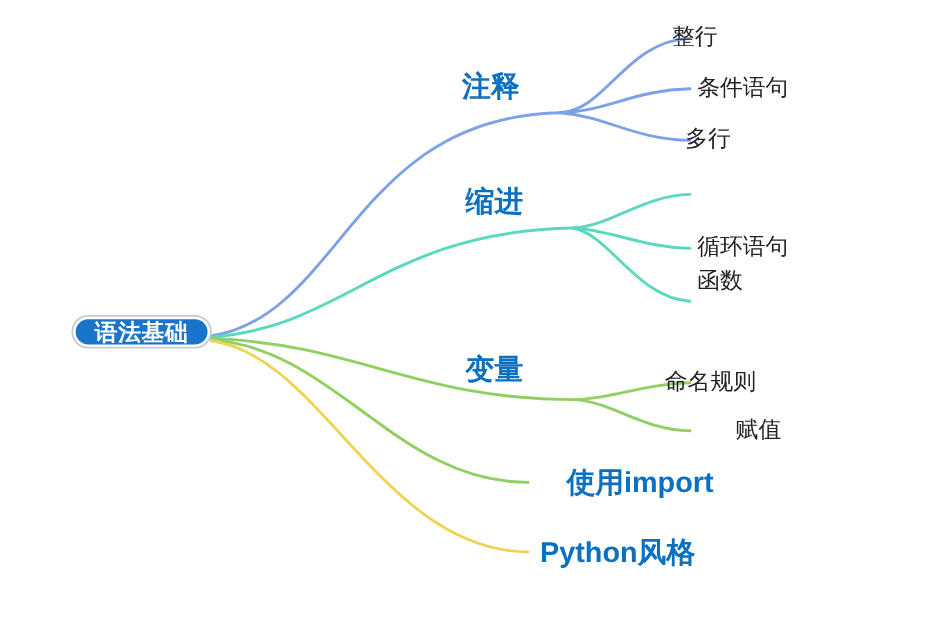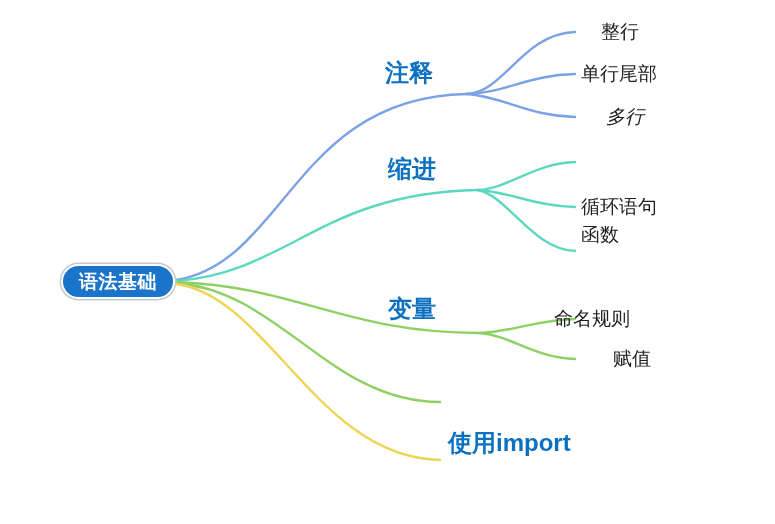--- a/index.html
+++ b/index.html
@@ -10,21 +10,21 @@
     height: 524px;
     background: var(--background, #ffffff);
     overflow: hidden;
   }
   .edges { position: absolute; left: 0; top: 0; }
   .edges path { fill: none; stroke-width: 2.4; stroke-linecap: round; }
   .root-node {
     position: absolute;
     box-sizing: border-box;
     width: 114px;
-    height: 35px;
+    height: 25px;
     border-radius: 18px;
     background: var(--root-fill, #1a74c9);
     border: 2px solid var(--root-border, #ffffff);
     box-shadow: 0 0 0 1.5px var(--root-ring, #c4cad3);
     display: flex;
     align-items: center;
     justify-content: center;
     cursor: default;
   }
   .root-node span {
@@ -88,23 +88,24 @@
     </g>
   </svg>
 
   <div class="root-node" style="left:61px; top:264px;">
     <span>语法基础</span>
   </div>
 
   <div class="lbl branch" style="left:385px; top:61px;">注释</div>
   <div class="lbl branch" style="left:388px; top:157px;">缩进</div>
   <div class="lbl branch" style="left:388px; top:297px;">变量</div>
-  <div class="lbl branch" style="left:448px; top:391px;margin-top:40px;">使用import</div>
+  <div class="lbl branch" style="left:472px; top:391px;">使用import</div>
+  <div class="lbl branch" style="left:450px; top:449px;">Python风格</div>
 
-  <div class="lbl leaf" style="left:601px; top:19px;">整行</div>
-  <div class="lbl leaf" style="left:581px; top:61px;">单行尾部</div>
-  <div class="lbl leaf" style="left:606px; top:104px;font-style:italic;">多行</div>
+  <div class="lbl leaf" style="left:560px; top:19px;">整行</div>
+  <div class="lbl leaf" style="left:581px; top:61px;">条件语句</div>
+  <div class="lbl leaf" style="left:571px; top:104px;">多行</div>
   <div class="lbl leaf" style="left:581px; top:194px;">循环语句</div>
   <div class="lbl leaf" style="left:581px; top:222px;text-align:center;">函数</div>
   <div class="lbl leaf" style="left:554px; top:306px;">命名规则</div>
   <div class="lbl leaf" style="left:581px; top:346px;margin-left:32px;">赋值</div>
 
 </div>
 
 </body></html>

